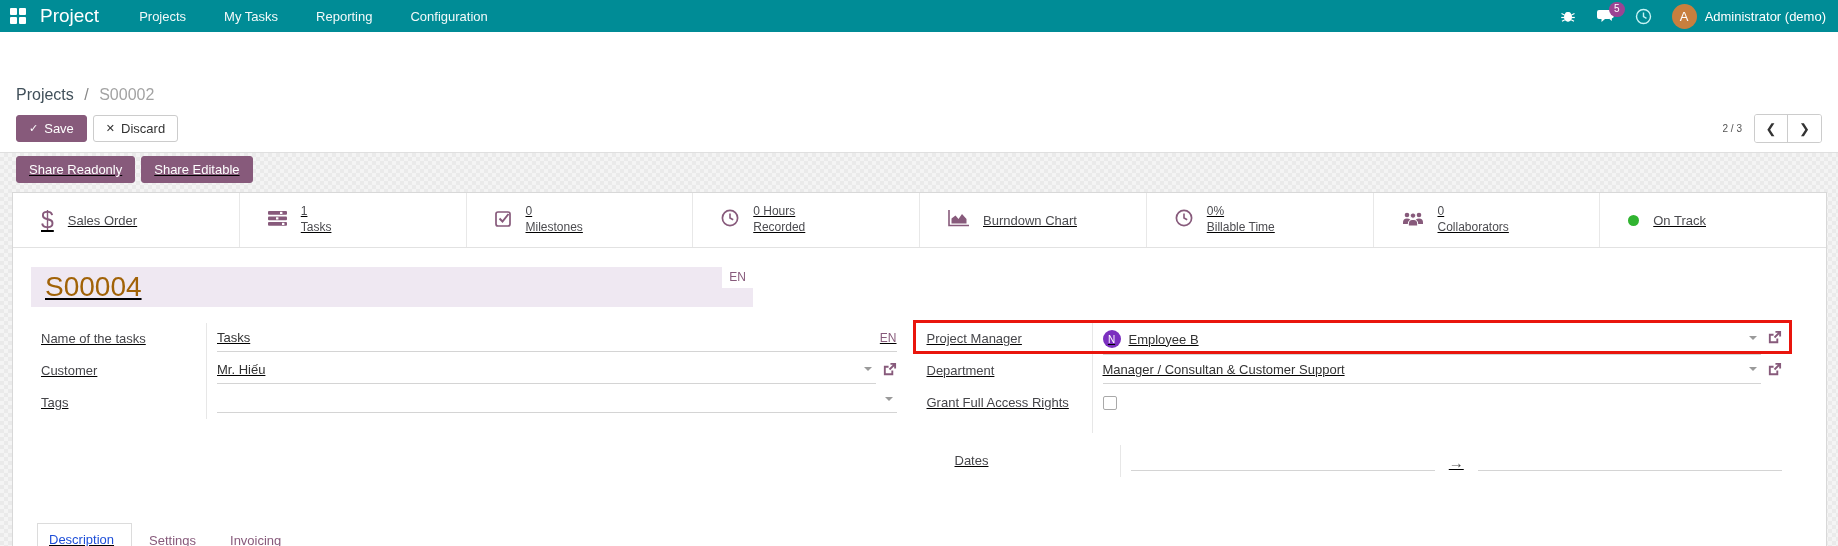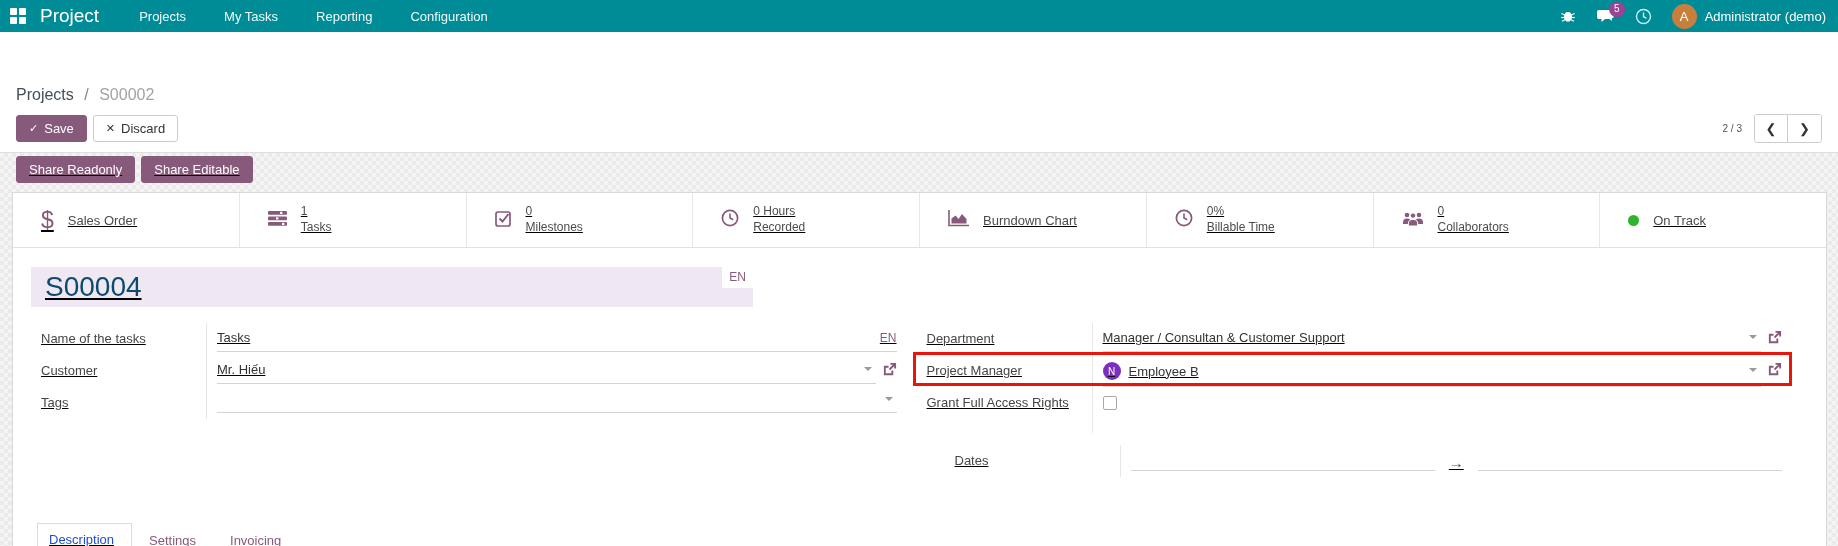--- a/index.html
+++ b/index.html
@@ -52,21 +52,21 @@
   .stat-cell { flex:1; display:flex; align-items:center; padding-left:28px; gap:14px; border-right:1px solid #e8e8e8; cursor:pointer; background:#fff; }
   .stat-cell:last-child { border-right:none; }
   .stat-num { font-size:12px; color:#4c4c50; line-height:1.3; }
   .stat-lbl { font-size:12px; color:#4c4c50; line-height:1.3; }
   .stat-single { font-size:13px; color:#4c4c50; }
   .dollar { color:#875a7b; font-size:23px; font-weight:500; }
   .green-dot { width:11px; height:11px; border-radius:50%; background:#30b430; }
 
   
   .title-wrap { margin:19px 16px 0 18px; position:relative; width:722px; }
-  .title-field { background:#efe8f2; height:40px; display:flex; align-items:center; padding-left:14px; font-size:28px; color:#0c4a6e; }
+  .title-field { background:#efe8f2; height:40px; display:flex; align-items:center; padding-left:14px; font-size:28px; color:#a16207; }
   .lang-badge-title { position:absolute; top:0; right:0; background:#fff; color:#875a7b; font-size:12px; padding:3px 7px 4px; cursor:pointer; }
 
   
   .form-grid { display:flex; padding:16px 44px 0 28px; gap:30px; }
   .fcol { flex:1; }
   .form-row { display:flex; min-height:32px; }
   .flabel { width:165px; font-size:13px; color:#46464a; padding-top:7px; line-height:1.35; }
   .fvalue { flex:1; border-left:1px solid #e7e7e7; padding:7px 0 0 10px; display:flex; align-items:flex-start; font-size:13px; color:#333; }
   .underline { flex:1; display:flex; align-items:center; border-bottom:1px solid #d4d4d4; padding-bottom:6px; min-height:19px; }
   .underline .val { flex:1; }
@@ -304,42 +304,42 @@
             <div class="fvalue">
               <div class="underline">
                 <span class="val"></span>
                 <span class="caret"></span>
               </div>
             </div>
           </div>
         </div>
 
         <div class="fcol">
-          <div class="form-row">
-            <div class="flabel">Department</div>
-            <div class="fvalue">
-              <div class="underline">
-                <span class="val">Manager / Consultan &amp; Customer Support</span>
+          <div class="form-row pm-row">
+            <div class="red-box"></div>
+            <div class="flabel">Project Manager</div>
+            <div class="fvalue">
+              <div class="underline">
+                <span class="avatar-sm">N</span>
+                <span class="val">Employee B</span>
                 <span class="caret"></span>
               </div>
               <span class="ext-ico">
                 <svg width="15" height="15" viewBox="0 0 16 16">
                     <path d="M2 4v10h10V9h-2v3H4V6h3V4H2z" fill="#875a7b"></path>
                     <path d="M9 1h6v6h-2V4.4l-4.3 4.3-1.4-1.4L11.6 3H9V1z" fill="#875a7b"></path>
                   </svg>
               </span>
             </div>
           </div>
-          <div class="form-row pm-row">
-            <div class="red-box"></div>
-            <div class="flabel">Project Manager</div>
-            <div class="fvalue">
-              <div class="underline">
-                <span class="avatar-sm">N</span>
-                <span class="val">Employee B</span>
+          <div class="form-row">
+            <div class="flabel">Department</div>
+            <div class="fvalue">
+              <div class="underline">
+                <span class="val">Manager / Consultan &amp; Customer Support</span>
                 <span class="caret"></span>
               </div>
               <span class="ext-ico">
                 <svg width="15" height="15" viewBox="0 0 16 16">
                     <path d="M2 4v10h10V9h-2v3H4V6h3V4H2z" fill="#875a7b"></path>
                     <path d="M9 1h6v6h-2V4.4l-4.3 4.3-1.4-1.4L11.6 3H9V1z" fill="#875a7b"></path>
                   </svg>
               </span>
             </div>
           </div>

